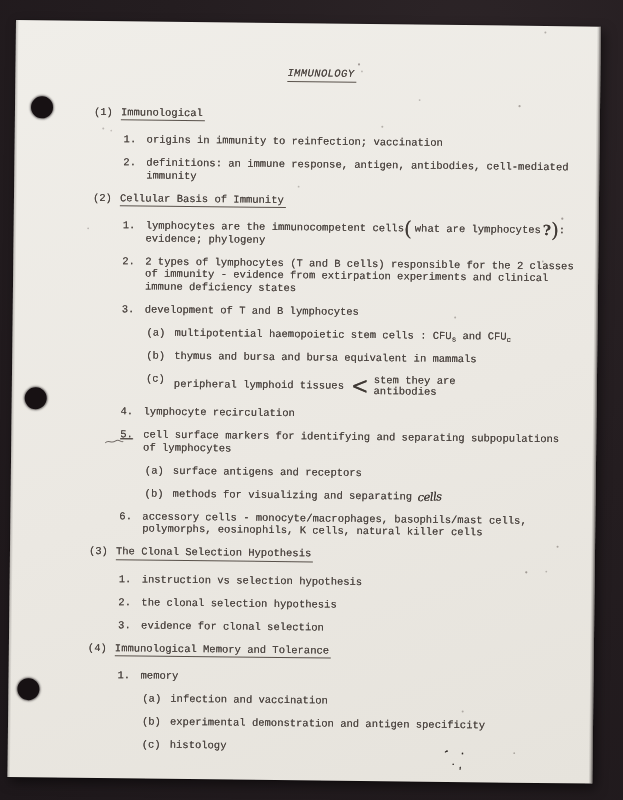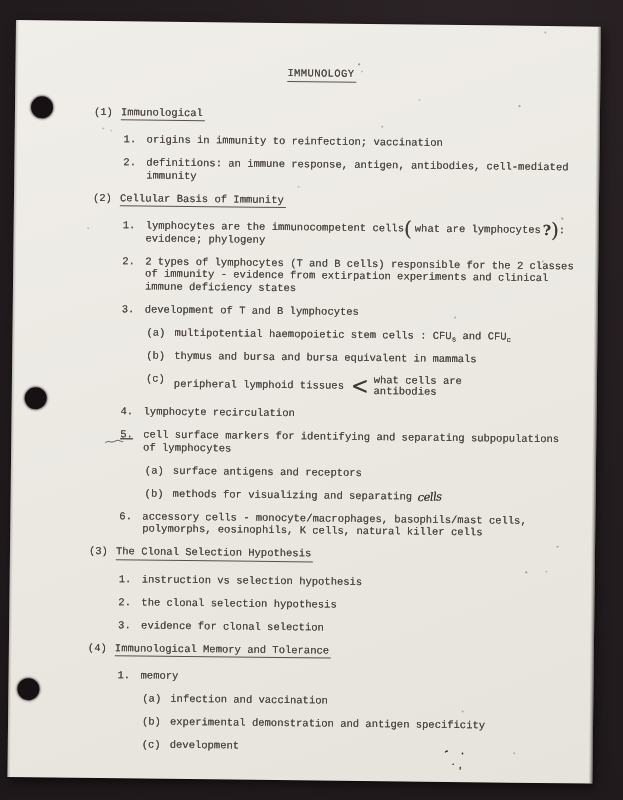--- a/index.html
+++ b/index.html
@@ -21,21 +21,21 @@
     content:"";position:absolute;top:0;right:0;bottom:0;width:4px;
     background:linear-gradient(to left, rgba(22,16,16,0.6), rgba(22,16,16,0.18) 55%, rgba(22,16,16,0));
   }
   .paper::before{ 
     content:"";position:absolute;top:0;left:0;bottom:0;width:3px;
     background:linear-gradient(to right, rgba(30,24,22,0.25), rgba(30,24,22,0));
   }
   .title{
     display:block;width:fit-content;margin:0 16px 26px 272px;
     border-bottom:1px solid rgba(72,64,58,0.9);
-    padding:0 2px 1px 0;letter-spacing:0.4px;
+    padding:0 2px 1px 0;letter-spacing:0.4px;font-style:italic;
   }
   .sec-head{display:flex;padding-left:79px;margin-bottom:13px;}
   .sec-num{width:27px;flex:none;}
   .sec-title{border-bottom:1px solid rgba(72,64,58,0.9);padding:0 2px 1px 0;width:fit-content;}
   .item{display:flex;padding-left:109px;margin-bottom:10.5px;position:relative;}
   .inum{width:23px;flex:none;}
   .inum.underlined{text-decoration:underline;}
   .itext{flex:1;white-space:pre-line;}
   .sub{display:flex;padding-left:134px;margin-bottom:10.5px;align-items:center;}
   .slet{width:28px;flex:none;align-self:flex-start;}
@@ -153,21 +153,21 @@
     <div class="sub">
       <span class="slet">(b)</span>
       <span class="stext">thymus and bursa and bursa equivalent in mammals</span>
     </div>
 
     <div class="sub">
       <span class="slet">(c)</span>
       <span class="stext">peripheral lymphoid tissues</span>
       <span class="hw-brace">&lt;</span>
       <div class="note">
-        <div>what cells are</div>
+        <div>stem they are</div>
         <div>antibodies</div>
       </div>
     </div>
 
     <div class="item">
       <span class="inum">4.</span>
       <span class="itext">lymphocyte recirculation</span>
     </div>
 
     <div class="item">
@@ -228,21 +228,21 @@
     <div class="sub">
       <span class="slet">(a)</span>
       <span class="stext">infection and vaccination</span>
     </div>
     <div class="sub">
       <span class="slet">(b)</span>
       <span class="stext">experimental demonstration and antigen specificity</span>
     </div>
     <div class="sub">
       <span class="slet">(c)</span>
-      <span class="stext">development</span>
+      <span class="stext">histology</span>
     </div>
   </div>
 
   <div class="specks"></div>
   <span class="ink-mark m1">’</span>
   <span class="ink-mark m2">.</span>
   <span class="ink-mark m3">,</span>
   <span class="ink-mark m4">·</span>
 
   <div class="hole h1"></div>

